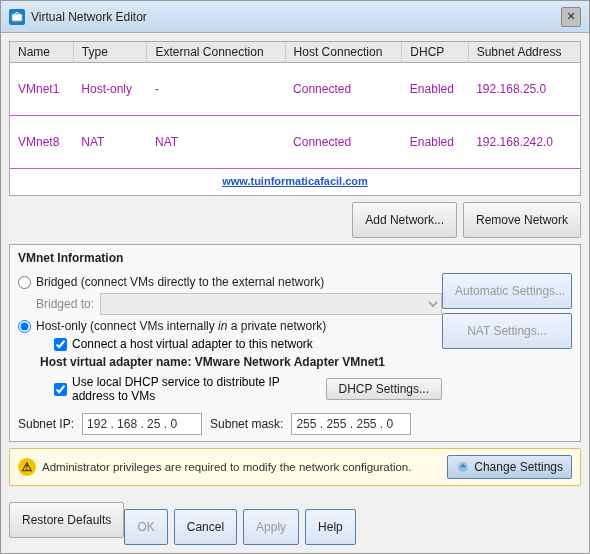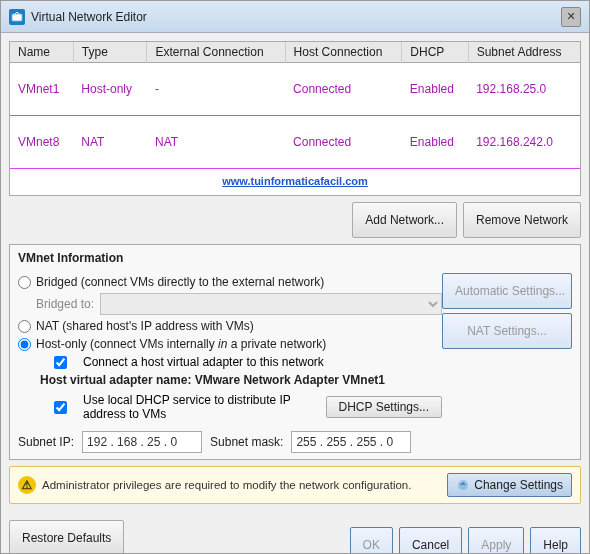--- a/index.html
+++ b/index.html
@@ -159,21 +159,21 @@
       height: 22px;
       border: 1px solid #aaa;
       background: #e8e8e8;
       font-size: 12px;
       color: #888;
     }
 
     .checkbox-row {
       display: flex;
       align-items: center;
-      gap: 16px;
+      gap: 5px;
       margin: 4px 0;
       padding-left: 36px;
     }
     .adapter-name-row {
       margin-left: 22px;
       color: #222;
       font-size: 12px;
       margin-bottom: 2px;
     }
     .adapter-name-row span { font-weight: bold; }
@@ -218,21 +218,20 @@
       justify-content: center;
       font-size: 12px;
       font-weight: bold;
       color: #333;
       flex-shrink: 0;
     }
 
     
     .bottom-bar {
       display: flex;
-      justify-content: space-between;
       align-items: center;
       flex-shrink: 0;
       padding-top: 2px;
     }
     .bottom-left { display: flex; gap: 6px; }
     .bottom-right { display: flex; gap: 6px; margin-top: 15px; }
 
     
     .btn {
       height: 36px;
@@ -350,24 +349,20 @@
             <label for="r-bridged">Bridged (connect VMs directly to the external network)</label>
           </div>
 
           <div class="bridged-row">
             <span class="bridged-label">Bridged to:</span>
             <select class="bridged-select" disabled="">
               <option></option>
             </select>
           </div>
 
-          <div class="radio-row">
-            <input type="radio" name="vmnet-type" id="r-nat" style="">
-            <label for="r-nat">NAT (shared host's IP address with VMs)</label>
-          </div>
 
           <div class="radio-row">
             <input type="radio" name="vmnet-type" id="r-hostonly" checked="" style="">
             <label for="r-hostonly">Host-only (connect VMs internally <em>in</em> a private network)</label>
           </div>
 
           <div class="checkbox-row">
             <input type="checkbox" id="cb-adapter" checked="" style="">
             <label for="cb-adapter">Connect a host virtual adapter to this network</label>
           </div>

